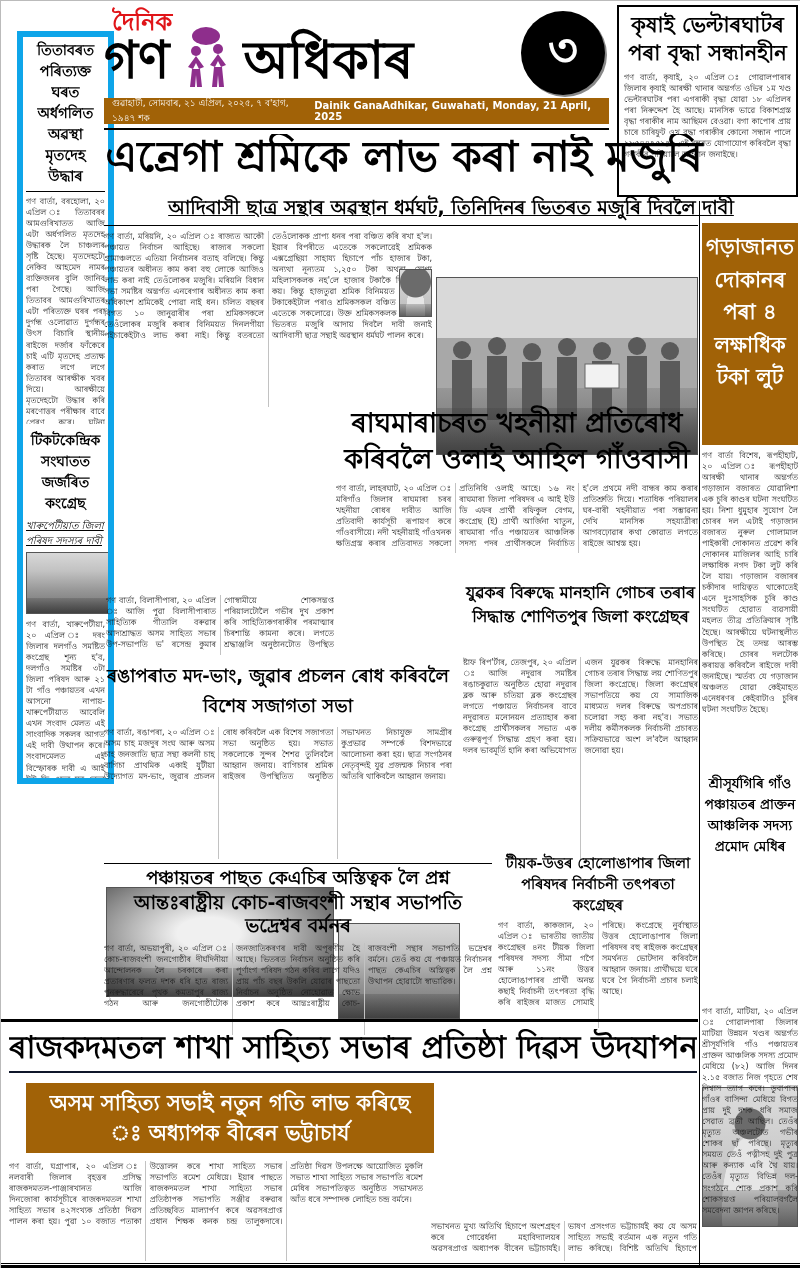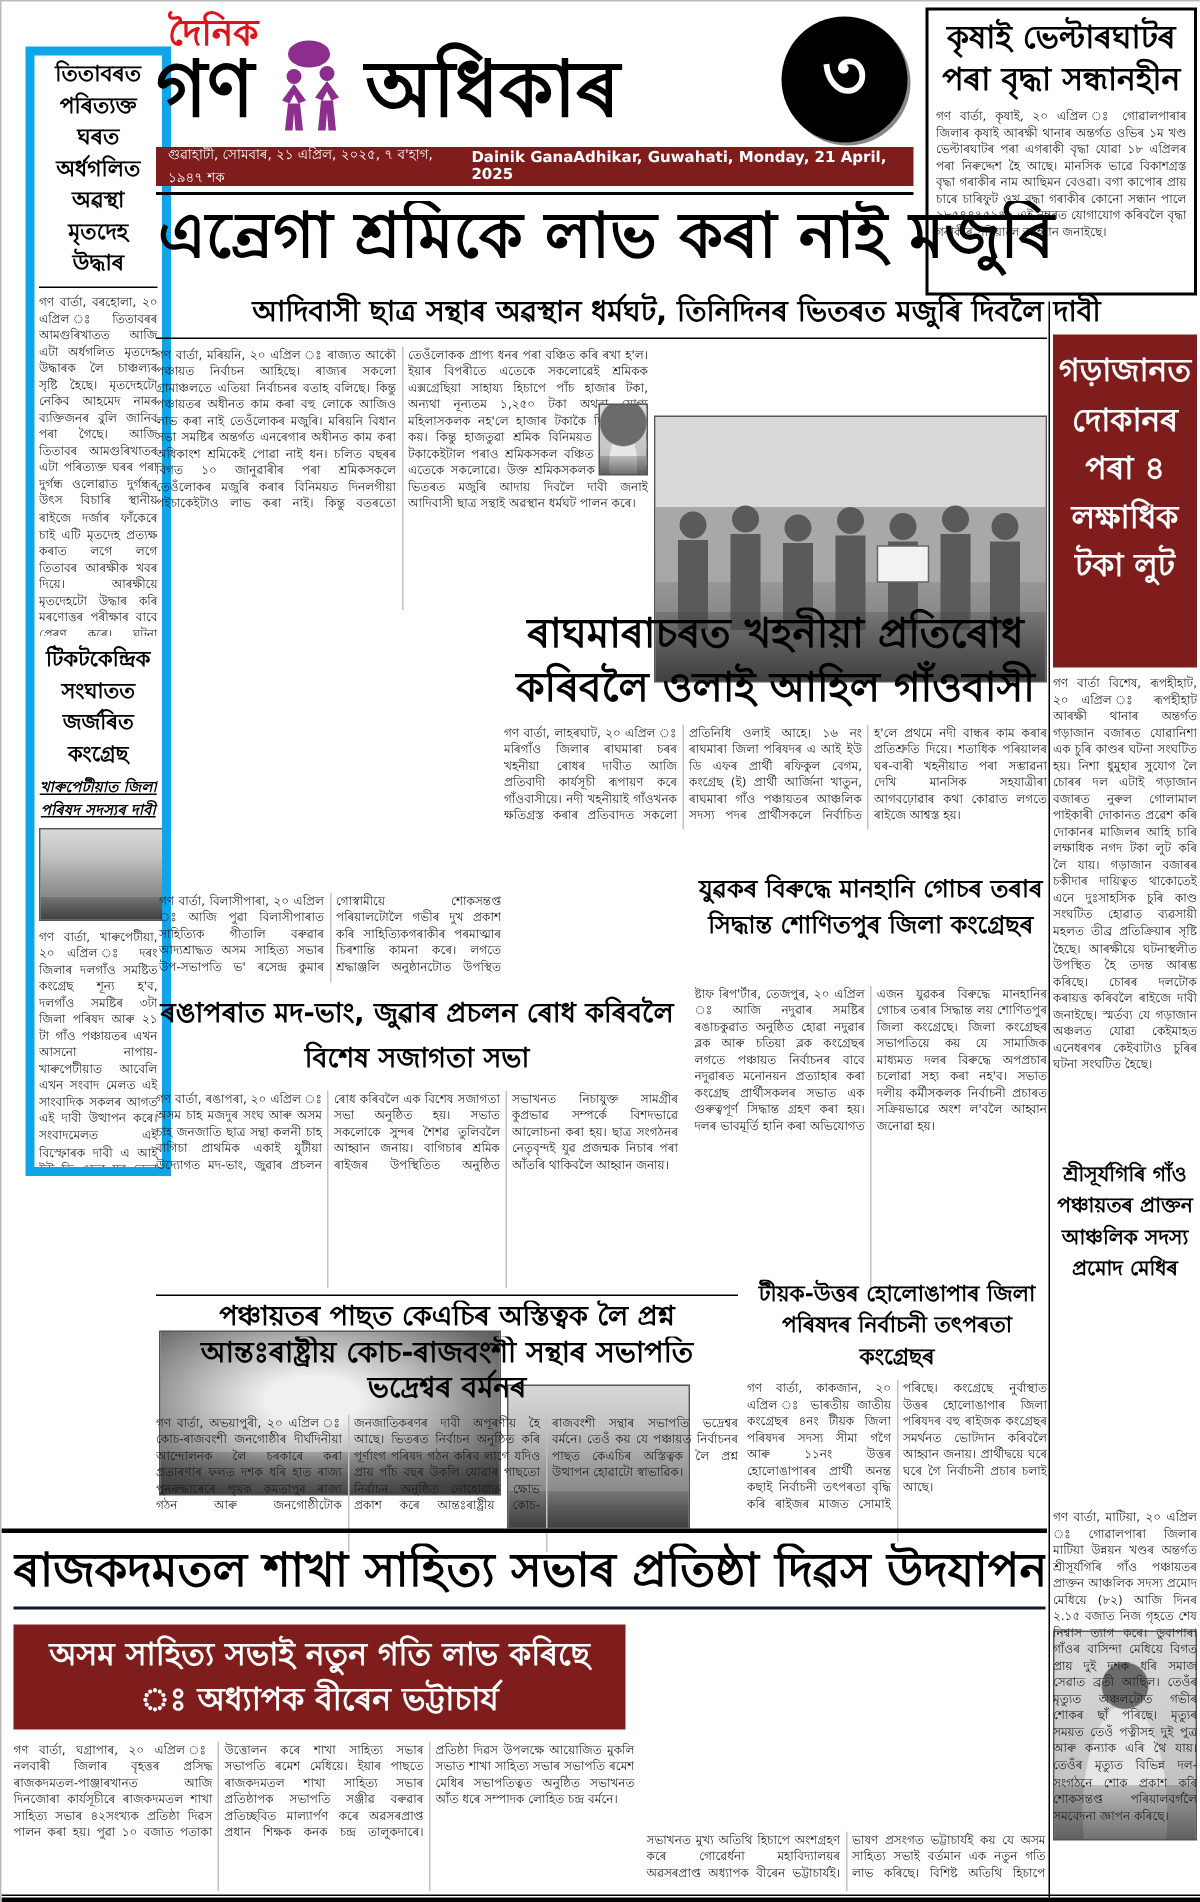--- a/index.html
+++ b/index.html
@@ -15,23 +15,23 @@
          border:1px solid #555;box-sizing:border-box;position:relative;}
   .photo::after{content:"";position:absolute;left:0;right:0;bottom:0;height:26%;
          background:linear-gradient(180deg,rgba(60,60,60,.25),rgba(35,35,35,.6));}
   .portrait{background:
       radial-gradient(circle at 50% 26%, #6b6b6b 15px, rgba(0,0,0,0) 16px),
       radial-gradient(ellipse at 50% 88%, #e6e6e6 42%, rgba(0,0,0,0) 43%),
       linear-gradient(180deg,#dcdcdc,#b9b9b9);}
   .garland{background:
       radial-gradient(ellipse at 45% 42%, #f0f0f0 0 18%, #b5b5b5 45%, #6a6a6a 78%, #4a4a4a 100%);}
   .rule{background:#000;}
-  .blackbox{background:#7f1d1d;color:#fff;}
+  .blackbox{background:#a16207;color:#fff;}
   .vline{width:1px;background:#000;}
-  .subhl{font-weight:bold;text-decoration:underline;font-style:italic;text-align:center;color:#000;overflow:hidden;}
+  .subhl{font-weight:normal;text-decoration:underline;font-style:italic;text-align:left;color:#000;overflow:hidden;}
 </style>
 </head>
 <body>
 
 <div id="page">
 
   <div class="abs" style="left:16px;top:30px;width:97px;height:753px;border:6px solid #0ea5e9;box-sizing:border-box;padding:3px;overflow:hidden;">
     <div class="hl" style="font-size:14.5px;line-height:1.45;border-bottom:1px solid #000;padding-bottom:4px;margin-bottom:4px;">তিতাবৰত পৰিত্যক্ত ঘৰত অৰ্ধগলিত অৱস্থা মৃতদেহ উদ্ধাৰ</div>
     <div class="body-text" style="height:228px;">গণ বাৰ্তা, বৰহোলা, ২০ এপ্ৰিল ঃ তিতাবৰৰ আমগুৰিখাতত আজি এটা অৰ্ধগলিত মৃতদেহ উদ্ধাৰক লৈ চাঞ্চল্যৰ সৃষ্টি হৈছে। মৃতদেহটো নেকিব আহমেদ নামৰ ব্যক্তিজনৰ বুলি জানিব পৰা গৈছে। আজি তিতাবৰ আমগুৰিখাতৰ এটা পৰিত্যক্ত ঘৰৰ পৰা দুৰ্গন্ধ ওলোৱাত দুৰ্গন্ধৰ উৎস বিচাৰি স্থানীয় ৰাইজে দৰ্জাৰ ফাঁকেৰে চাই এটি মৃতদেহ প্ৰত্যক্ষ কৰাত লগে লগে তিতাবৰ আৰক্ষীক খবৰ দিয়ে। আৰক্ষীয়ে মৃতদেহটো উদ্ধাৰ কৰি মৰণোত্তৰ পৰীক্ষাৰ বাবে প্ৰেৰণ কৰে। ঘটনা সন্দৰ্ভত এক গোচৰ ৰুজু কৰা হৈছে বুলি আৰক্ষী সূত্ৰত প্ৰকাশ। মৃত্যুৰ প্ৰকৃত কাৰণ সম্পৰ্কত এতিয়াও ৰহস্যৰ সৃষ্টি হৈ আছে বুলি স্থানীয় ৰাইজে জানিবলৈ দিয়ে।</div>
     <div class="hl" style="font-size:14px;line-height:1.5;margin-top:6px;">টিকটকেন্দ্ৰিক সংঘাতত জৰ্জৰিত কংগ্ৰেছ</div>
@@ -66,21 +66,21 @@
     <span style="color:#fff;font-size:46px;font-weight:900;">৩</span>
   </div>
 
   <div class="abs" style="left:616px;top:4px;width:181px;height:192px;border:2px solid #000;box-sizing:border-box;padding:4px 5px;overflow:hidden;">
     <div class="hl" style="font-size:21px;line-height:1.35;margin-bottom:4px;">কৃষাই ভেল্টাৰঘাটৰ পৰা বৃদ্ধা সন্ধানহীন</div>
     <div class="body-text" style="height:118px;">গণ বাৰ্তা, কৃষাই, ২০ এপ্ৰিল ঃ গোৱালপাৰাৰ জিলাৰ কৃষাই আৰক্ষী থানাৰ অন্তৰ্গত ওভিৰ ১ম খণ্ড ভেল্টাৰঘাটৰ পৰা এগৰাকী বৃদ্ধা যোৱা ১৮ এপ্ৰিলৰ পৰা নিৰুদ্দেশ হৈ আছে। মানসিক ভাৱে বিকাশগ্ৰস্ত বৃদ্ধা গৰাকীৰ নাম আছিমন বেওৱা। বগা কাপোৰ প্ৰায় চাৰে চাৰিফুট ওখ বৃদ্ধা গৰাকীৰ কোনো সন্ধান পালে ৯৮৫৪৪৭৫৯৭২ এই নম্বৰত যোগাযোগ কৰিবলৈ বৃদ্ধা গৰাকীৰ পৰিয়ালে আহ্বান জনাইছে।</div>
   </div>
 
   <div class="abs rule" style="left:103px;top:127px;width:505px;height:2px;"></div>
   <div class="abs hl" style="left:103px;top:133px;width:600px;height:52px;font-size:42px;line-height:1.1;white-space:nowrap;">এন্ৰেগা শ্ৰমিকে লাভ কৰা নাই মজুৰি</div>
-  <div class="abs hl" style="left:103px;top:192px;width:694px;height:28px;font-size:19px;white-space:nowrap;">আদিবাসী ছাত্ৰ সন্থাৰ অৱস্থান ধৰ্মঘট, তিনিদিনৰ ভিতৰত মজুৰি দিবলৈ দাবী</div>
+  <div class="abs hl" style="left:103px;top:192px;width:694px;height:28px;font-size:19px;text-decoration:underline;white-space:nowrap;">আদিবাসী ছাত্ৰ সন্থাৰ অৱস্থান ধৰ্মঘট, তিনিদিনৰ ভিতৰত মজুৰি দিবলৈ দাবী</div>
   <div class="abs rule" style="left:103px;top:224px;width:594px;height:1px;"></div>
 
   <div class="abs body-text cols2" style="left:103px;top:230px;width:328px;height:176px;">গণ বাৰ্তা, মৰিয়নি, ২০ এপ্ৰিল ঃ ৰাজ্যত আকৌ পঞ্চায়ত নিৰ্বাচন আহিছে। ৰাজ্যৰ সকলো গ্ৰামাঞ্চলতে এতিয়া নিৰ্বাচনৰ বতাহ বলিছে। কিন্তু পঞ্চায়তৰ অধীনত কাম কৰা বহু লোকে আজিও লাভ কৰা নাই তেওঁলোকৰ মজুৰি। মৰিয়নি বিধান সভা সমষ্টিৰ অন্তৰ্গত এনৰেগাৰ অধীনত কাম কৰা অধিকাংশ শ্ৰমিকেই পোৱা নাই ধন। চলিত বছৰৰ বিগত ১০ জানুৱাৰীৰ পৰা শ্ৰমিকসকলে তেওঁলোকৰ মজুৰি কৰাৰ বিনিময়ত দিনলগীয়া পইচাকেইটাও লাভ কৰা নাই। কিন্তু বতৰতো তেওঁলোকক প্ৰাপ্য ধনৰ পৰা বঞ্চিত কৰি ৰখা হ'ল। ইয়াৰ বিপৰীতে এতেকে সকলোৱেই শ্ৰমিকক এক্সগ্ৰেছিয়া সাহায্য হিচাপে পাঁচ হাজাৰ টকা, অন্যথা নূন্যতম ১,২৫০ টকা অথবা যোগ্য মহিলাসকলক নহ'লে হাজাৰ টকাকৈ দিয়াৰ কথা কয়। কিন্তু হাজতুৱা শ্ৰমিক বিনিময়ত দিনলগীয়া টকাকেইটাল পৰাও শ্ৰমিকসকল বঞ্চিত কৰি ৰাখে এতেকে সকলোৱে। উক্ত শ্ৰমিকসকলক তিনিদিনৰ ভিতৰত মজুৰি আদায় দিবলৈ দাবী জনাই আদিবাসী ছাত্ৰ সন্থাই অৱস্থান ধৰ্মঘট পালন কৰে।</div>
 
   <div class="abs photo portrait" style="left:398px;top:268px;width:33px;height:48px;"></div>
 
   <div class="abs photo" style="left:435px;top:228px;width:262px;height:178px;">
     <svg width="260" height="176" viewBox="0 0 260 176" style="position:absolute;left:0;top:0;">
       <rect x="0" y="0" width="260" height="60" fill="#d9d9d9"></rect>
       <rect x="0" y="60" width="260" height="50" fill="#a8a8a8"></rect>
@@ -133,21 +133,21 @@
 
   <div class="abs" style="left:497px;top:852px;width:200px;">
     <div class="hl" style="font-size:14.5px;line-height:1.45;">টীয়ক-উত্তৰ হোলোঙাপাৰ জিলা পৰিষদৰ নিৰ্বাচনী তৎপৰতা কংগ্ৰেছৰ</div>
     <div class="body-text cols2" style="height:108px;margin-top:4px;">গণ বাৰ্তা, কাকজান, ২০ এপ্ৰিল ঃ ভাৰতীয় জাতীয় কংগ্ৰেছৰ ৪নং টীয়ক জিলা পৰিষদৰ সদস্য সীমা গগৈ আৰু ১১নং উত্তৰ হোলোঙাপাৰৰ প্ৰাৰ্থী অনন্ত কছাই নিৰ্বাচনী তৎপৰতা বৃদ্ধি কৰি ৰাইজৰ মাজত সোমাই পৰিছে। কংগ্ৰেছে নুৰ্বাস্থাত উত্তৰ হোলোঙাপাৰ জিলা পৰিষদৰ বহু ৰাইজক কংগ্ৰেছৰ সমৰ্থনত ভোটদান কৰিবলৈ আহ্বান জনায়। প্ৰাৰ্থীদ্বয়ে ঘৰে ঘৰে গৈ নিৰ্বাচনী প্ৰচাৰ চলাই আছে।</div>
   </div>
 
   <div class="abs rule" style="left:0;top:1018px;width:697px;height:3px;"></div>
 
   <div class="abs hl" style="left:8px;top:1028px;width:688px;height:42px;font-size:31px;line-height:1.2;white-space:nowrap;border-bottom:2px solid #0f172a;">ৰাজকদমতল শাখা সাহিত্য সভাৰ প্ৰতিষ্ঠা দিৱস উদযাপন</div>
 
-  <div class="abs blackbox" style="left:8px;top:1082px;width:408px;height:70px;display:flex;align-items:center;justify-content:center;padding:4px 10px;box-sizing:border-box;">
+  <div class="abs blackbox" style="left:25px;top:1082px;width:408px;height:70px;display:flex;align-items:center;justify-content:center;padding:4px 10px;box-sizing:border-box;">
     <span style="font-size:21px;font-weight:900;text-align:center;line-height:1.45;">অসম সাহিত্য সভাই নতুন গতি লাভ কৰিছে ঃ অধ্যাপক বীৰেন ভট্টাচাৰ্য</span>
   </div>
 
   <div class="abs body-text cols3" style="left:8px;top:1160px;width:414px;height:100px;">গণ বাৰ্তা, ঘগ্ৰাপাৰ, ২০ এপ্ৰিল ঃ নলবাৰী জিলাৰ বৃহত্তৰ প্ৰসিদ্ধ ৰাজকদমতল-পাঞ্জাৰখানত আজি দিনজোৰা কাৰ্যসূচীৰে ৰাজকদমতল শাখা সাহিত্য সভাৰ ৪২সংখ্যক প্ৰতিষ্ঠা দিৱস পালন কৰা হয়। পুৱা ১০ বজাত পতাকা উত্তোলন কৰে শাখা সাহিত্য সভাৰ সভাপতি ৰমেশ মেধিয়ে। ইয়াৰ পাছতে ৰাজকদমতল শাখা সাহিত্য সভাৰ প্ৰতিষ্ঠাপক সভাপতি সঞ্জীৱ বৰুৱাৰ প্ৰতিচ্ছবিত মাল্যাৰ্পণ কৰে অৱসৰপ্ৰাপ্ত প্ৰধান শিক্ষক কনক চন্দ্ৰ তালুকদাৰে। প্ৰতিষ্ঠা দিৱস উপলক্ষে আয়োজিত মুকলি সভাত শাখা সাহিত্য সভাৰ সভাপতি ৰমেশ মেধিৰ সভাপতিত্বত অনুষ্ঠিত সভাখনত আঁত ধৰে সম্পাদক লোহিত চন্দ্ৰ বৰ্মনে।</div>
   <div class="abs body-text cols2" style="left:430px;top:1220px;width:266px;height:40px;">সভাখনত মুখ্য অতিথি হিচাপে অংশগ্ৰহণ কৰে গোৱেৰ্ধনা মহাবিদ্যালয়ৰ অৱসৰপ্ৰাপ্ত অধ্যাপক বীৰেন ভট্টাচাৰ্যই। ভাষণ প্ৰসংগত ভট্টাচাৰ্যই কয় যে অসম সাহিত্য সভাই বৰ্তমান এক নতুন গতি লাভ কৰিছে। বিশিষ্ট অতিথি হিচাপে উপস্থিত থাকে লেখক দিলীপ শৰ্মা। সভাত নলবাৰী জিলা সাহিত্য সভাৰ আহ্বায়ক মইদুল হক চৌধুৰী উপস্থিত থাকি গুৰুত্বপূৰ্ণ পৰামৰ্শ আগবঢ়ায়। উক্ত সভাত কেইবাগৰাকী শিল্পীয়ে গীত পৰিৱেশন কৰে।</div>
 
   <div class="abs" style="left:0;top:1262px;width:800px;height:5px;border-top:1px solid #000;border-bottom:3px solid #000;box-sizing:border-box;"></div>
 
 </div>
 

